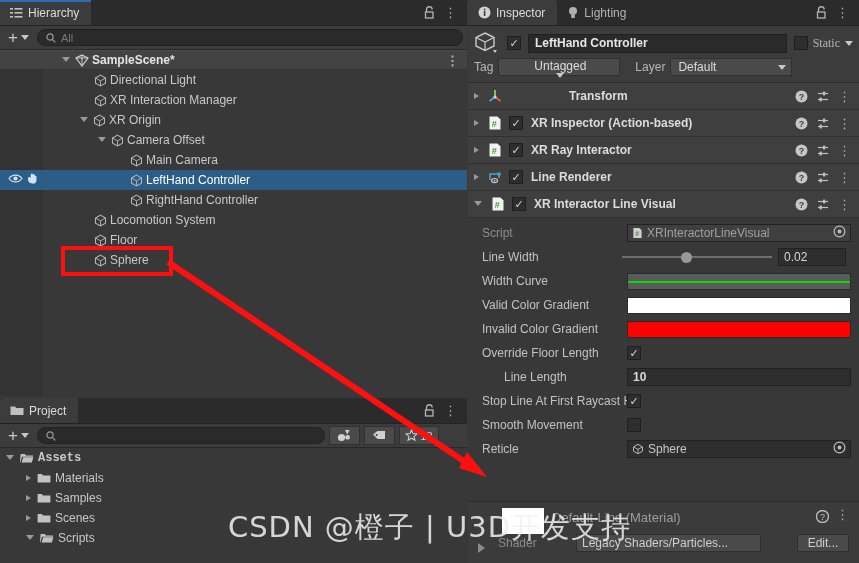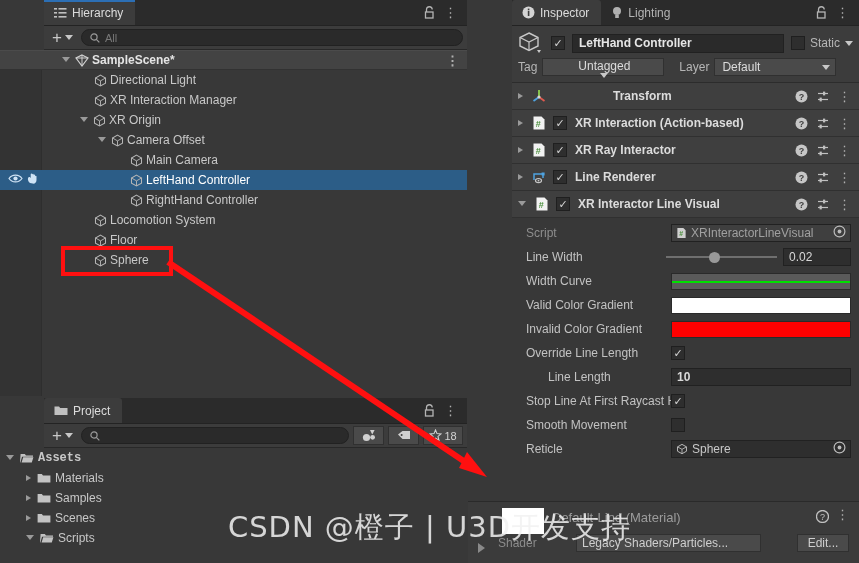--- a/index.html
+++ b/index.html
@@ -7,21 +7,21 @@
   body {
     background:#383838;
     font-family:"Liberation Sans", sans-serif;
     font-size:12px;
     color:#c4c4c4;
     position:relative;
   }
   .root { position:absolute; inset:0; }
 
   
-  .panel { position:absolute; background:#383838;padding-left:44px; }
+  .panel { position:absolute; background:#383838; }
   .tabstrip {
     height:26px; background:#2b2b2b; position:relative;
     display:flex; align-items:flex-end;
     border-bottom:1px solid #232323;
   }
   .tab {
     height:25px; display:flex; align-items:center; gap:5px;
     padding:0 12px 0 10px; font-size:12px; color:#b4b4b4;
     border-top-left-radius:3px; border-top-right-radius:3px;
     position:relative;
@@ -88,21 +88,21 @@
     width:14px;height:14px;background:#2e2e2e;border:1px solid #1f1f1f;
     display:flex;align-items:center;justify-content:center;
     color:#d6d6d6;font-size:11px;line-height:1;flex:none;
   }
   .chk.off{ color:transparent; }
   .namefield{
     flex:1;height:19px;background:#2a2a2a;border:1px solid #212121;
     display:flex;align-items:center;padding:0 6px;color:#e6e6e6;
     font-weight:bold;font-size:12px;
   }
-  .static-box{ display:flex;align-items:center;gap:5px; }
+  .static-box{ display:flex;align-items:center;gap:5px;font-family:Liberation Serif, serif; }
   .tag-line{ display:flex;align-items:center;gap:5px;height:22px;margin-top:2px;}
   .lbl{ color:#b6b6b6; font-size:12px; }
   .dropdown{
     height:18px;background:#4a4a4a;border:1px solid #303030;
     display:flex;align-items:center;justify-content:space-between;
     padding:0 5px 0 7px;color:#dcdcdc;font-size:12px;
   }
   .caret{ width:0;height:0;border-left:4px solid transparent;
     border-right:4px solid transparent;border-top:5px solid #c8c8c8; }
 
@@ -523,21 +523,21 @@
             <span class="dots-v">⋮</span>
           </div>
         </div>
         <div class="comp">
           <div class="tri"></div>
           <svg width="16" height="16" viewBox="0 0 16 16" style="flex: 0 0 auto;">
             <path d="M2.5 1.5 h8 l3 3 v10 h-11 z" fill="#f2f2f2"></path>
             <text x="7.2" y="11.6" font-size="9" font-family="Liberation Sans" font-weight="bold" fill="#4a8f3c" text-anchor="middle">#</text>
           </svg>
           <div class="chk">✓</div>
-          <div class="title">XR Interaction (Action-based)</div>
+          <div class="title">XR Inspector (Action-based)</div>
           <div class="comp-right">
             <svg width="13" height="13" viewBox="0 0 13 13">
               <circle cx="6.5" cy="6.5" r="6" fill="#c6c6c6"></circle>
               <text x="6.5" y="10" font-size="9" font-family="Liberation Sans" font-weight="bold" fill="#3f3f3f" text-anchor="middle">?</text>
             </svg>
             <svg width="14" height="13" viewBox="0 0 14 13">
               <line x1="2" y1="3.5" x2="12" y2="3.5" stroke="#c0c0c0" stroke-width="1.2"></line>
               <rect x="7" y="1.6" width="2.2" height="3.8" fill="#c0c0c0"></rect>
               <line x1="2" y1="9.5" x2="12" y2="9.5" stroke="#c0c0c0" stroke-width="1.2"></line>
               <rect x="3.6" y="7.6" width="2.2" height="3.8" fill="#c0c0c0"></rect>
@@ -659,21 +659,21 @@
             <div class="gradfield" style="background: rgb(255, 255, 255);"></div>
           </div>
         </div>
         <div class="prow">
           <div class="pname">Invalid Color Gradient</div>
           <div class="pval">
             <div class="gradfield" style="background: rgb(255, 0, 0);"></div>
           </div>
         </div>
         <div class="prow">
-          <div class="pname">Override Line Length</div>
+          <div class="pname">Override Floor Length</div>
           <div class="pval">
             <div class="chk">✓</div>
           </div>
         </div>
         <div class="prow">
           <div class="pname indent">Line Length</div>
           <div class="pval">
             <div class="numfield" style="flex: 1 1 0%; font-weight: bold;">
               <span>10</span>
             </div>

